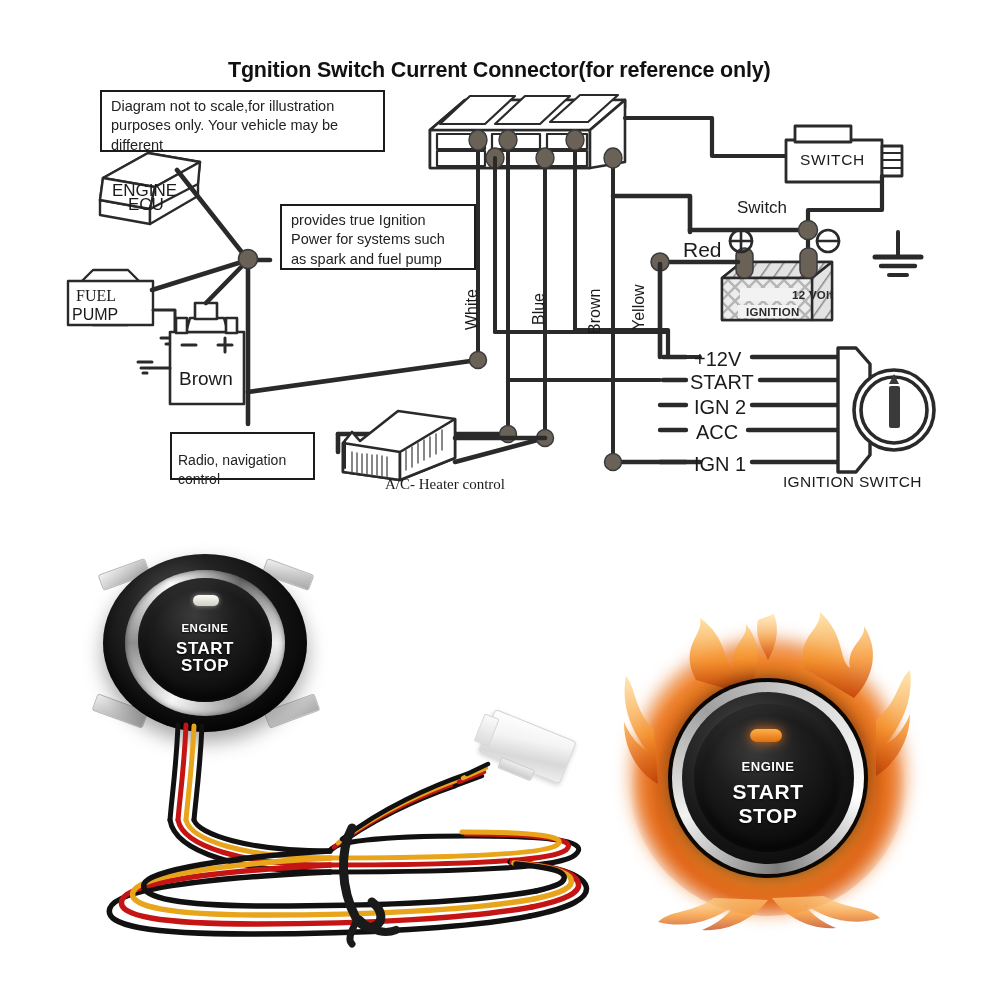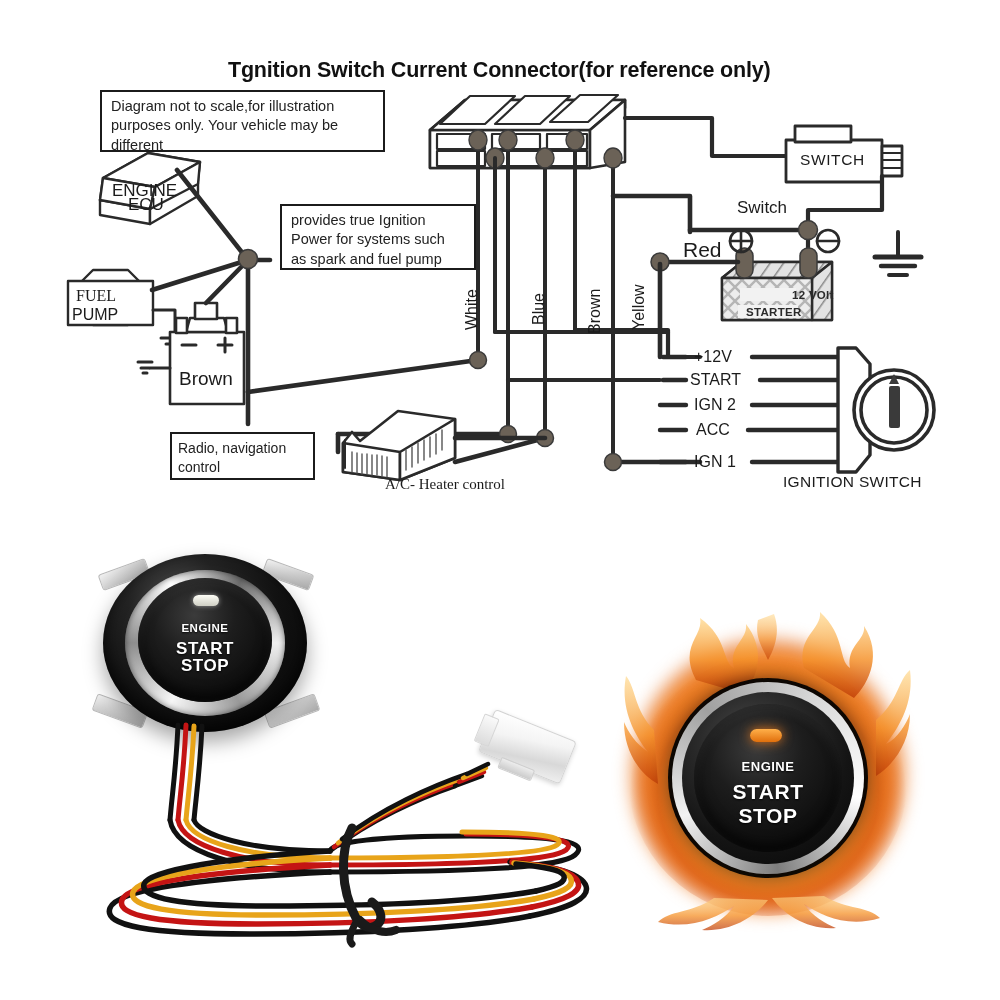--- a/index.html
+++ b/index.html
@@ -18,21 +18,21 @@
 
   .tbox{position:absolute;border:2px solid #1b1b1b;background:#fff;
         box-sizing:border-box;font-size:14.5px;line-height:1.33;
         color:#222;padding:5px 24px 4px 9px;}
 
   .plain{position:absolute;font-size:15px;color:#1b1b1b;white-space:nowrap;}
 
   .vlabel{position:absolute;font-size:16px;color:#1b1b1b;white-space:nowrap;
           transform-origin:0 0;transform:rotate(-90deg);}
 
-  .term{position:absolute;font-size:16px;color:#1b1b1b;white-space:nowrap;}
+  .term{position:absolute;font-size:20px;color:#1b1b1b;white-space:nowrap;}
 
   .batt-txt{position:absolute;font-size:11.5px;font-weight:700;color:#2a2a2a;
             letter-spacing:.3px;white-space:nowrap;}
 
   
   #photos{position:absolute;left:0;top:520px;width:1000px;height:480px;}
 
   
   .btn-wrap{position:absolute;}
   .tab{position:absolute;background:
@@ -308,31 +308,31 @@
     <div class="tbox" style="left:272px;top:204px;width:196px;height:66px;margin-left:8px;">provides true Ignition Power for systems such as spark and fuel pump</div>
 
     <div class="plain" style="left:112px;top:181px;font-size:17px;">ENGINE</div>
     <div class="plain" style="left:128px;top:195px;font-size:17px;">ECU</div>
 
     <div class="plain" style="left:76px;top:287px;font-size:16px;font-family:Liberation Serif, serif;">FUEL</div>
     <div class="plain" style="left:72px;top:306px;font-size:16px;">PUMP</div>
 
     <div class="plain" style="left:179px;top:368px;font-size:19px;">Brown</div>
 
-    <div class="tbox" style="left:170px;top:432px;width:145px;height:48px;padding:5px 6px;font-size:14px;">
+    <div class="tbox" style="left:170px;top:432px;width:145px;height:48px;padding:17px 6px;font-size:14px;">
       <span>Radio, navigation</span><br>
       <span>control</span>
     </div>
 
     <div class="plain" style="left:385px;top:476px;font-size:15px;font-family:Liberation Serif, serif;">A/C- Heater control</div>
 
     <div class="plain" style="left:800px;top:151px;font-size:15.5px;letter-spacing:.6px;">SWITCH</div>
 
     <div class="batt-txt" style="left:752px;top:289px;margin-left:40px;">12 VOlt</div>
-    <div class="batt-txt" style="left:746px;top:306px;">STARTER</div>
+    <div class="batt-txt" style="left:746px;top:306px;">IGNITION</div>
 
     <div class="plain" style="left:737px;top:198px;font-size:17px;">Switch</div>
     <div class="plain" style="left:683px;top:238px;font-size:21px;">Red</div>
 
     <div class="vlabel" style="left:463px;top:330px;">White</div>
     <div class="vlabel" style="left:530px;top:325px;">Blue</div>
     <div class="vlabel" style="left:586px;top:334px;">Brown</div>
     <div class="vlabel" style="left:630px;top:330px;">Yellow</div>
 
     <div class="term" style="left:694px;top:348px;">+12V</div>

